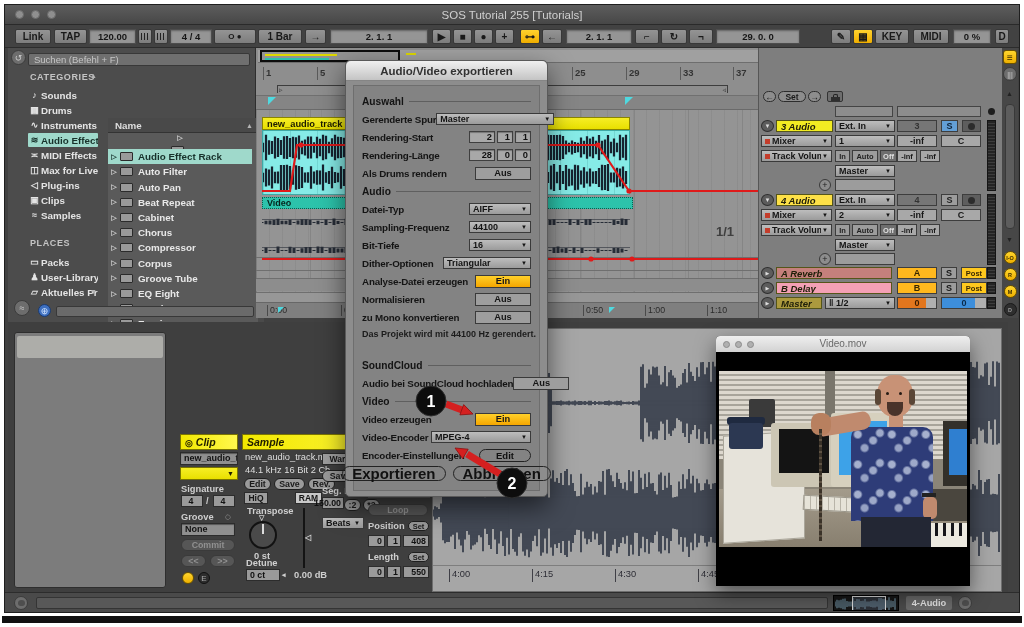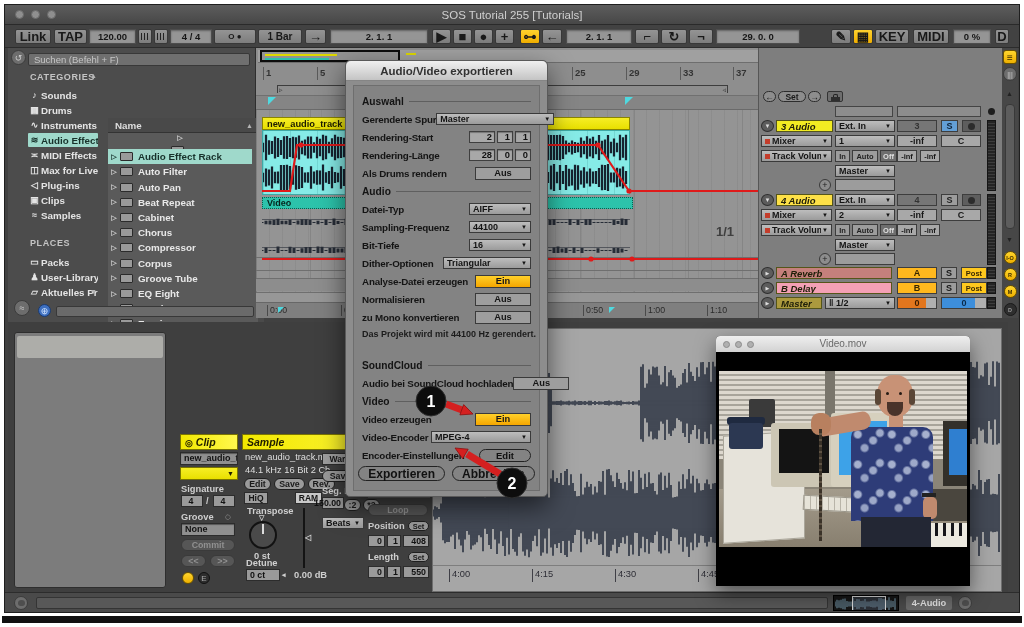--- a/index.html
+++ b/index.html
@@ -6,21 +6,21 @@
 html,body{width:1024px;height:627px;background:#fff;overflow:hidden}
 #stage{position:relative;width:1024px;height:627px;background:#fff}
 .abs{position:absolute}
 #app{position:absolute;left:4px;top:4px;width:1016px;height:609px;background:#414141;border:1px solid #1f1f1f}
 
 #titlebar{left:5px;top:5px;width:1014px;height:20px;background:linear-gradient(#5d5d5d,#474747);border-bottom:1px solid #2a2a2a}
 .tlight{width:9px;height:9px;border-radius:50%;background:#8f8f8f;border:1px solid #6a6a6a;top:5px}
 #win-title{width:100%;text-align:center;line-height:20px;font-size:11.5px;color:#cfcfcf}
 
 #transport{left:5px;top:25px;width:1014px;height:23px;background:#424242;border-bottom:1px solid #2c2c2c}
-.btn{background:linear-gradient(#949494,#7d7d7d);border:1px solid #383838;border-radius:2px;color:#191919;font-size:13px;font-weight:bold;display:flex;align-items:center;justify-content:center;height:15px}
+.btn{background:linear-gradient(#949494,#7d7d7d);border:1px solid #383838;border-radius:2px;color:#191919;font-size:10px;font-weight:bold;display:flex;align-items:center;justify-content:center;height:15px}
 .btn.yel{background:linear-gradient(#ffd22e,#f0ae00)}
 .disp{background:#959595;border:1px solid #4d4d4d;box-shadow:inset 0 1px 2px rgba(0,0,0,.35);color:#161616;font-size:9.5px;font-weight:bold;display:flex;align-items:center;justify-content:center;height:15px}
 .mstripe{width:9px;height:7px;background:repeating-linear-gradient(90deg,#222 0 1px,transparent 1px 3px)}
 
 #browser{left:8px;top:48px;width:248px;height:274px;background:#4c4c4c;border-right:1px solid #2e2e2e}
 #search{left:28px;top:53px;width:222px;height:13px;background:#6f6f6f;border:1px solid #383838;border-radius:2px;color:#c6c6c6;font-size:9.5px;line-height:11px;padding-left:5px;overflow:hidden}
 .circbtn{border-radius:50%;background:#6d6d6d;border:1px solid #3c3c3c;color:#cfcfcf;display:flex;align-items:center;justify-content:center}
 .bhdr{font-size:9px;font-weight:bold;color:#c4c4c4;letter-spacing:.6px}
 .catrow{position:absolute;left:0;width:70px;height:14px;display:flex;align-items:center;color:#e4e4e4;font-size:9.8px;font-weight:bold;white-space:nowrap;overflow:hidden}
 .catrow .ci{width:13px;font-size:9px;text-align:center;flex:0 0 13px}
@@ -96,21 +96,21 @@
 .drow{display:flex;align-items:center;height:18px}
 .dlab{font-weight:bold;font-size:9.8px;color:#141414;letter-spacing:-.2px;white-space:nowrap}
 .dctl{margin-left:auto;display:flex;gap:2px;align-items:center}
 .dfld{height:12px;background:#a8a8a8;border:1px solid #3f3f3f;box-shadow:inset 0 1px 1px rgba(0,0,0,.3);font-size:9.3px;font-weight:bold;display:flex;align-items:center;justify-content:flex-end;padding-right:2px;color:#111}
 .tgl{width:56px;height:13px;background:#9e9e9e;border:1px solid #3a3a3a;font-size:9.3px;font-weight:bold;color:#161616;display:flex;align-items:center;justify-content:center}
 .tgl.on{background:linear-gradient(#ffd02a,#f5a600)}
 .dpill{width:52px;height:13px;border:1px solid #222;border-radius:8px;font-size:9.5px;font-weight:bold;color:#111;display:flex;align-items:center;justify-content:center}
 .dnote{font-size:9px;font-weight:bold;color:#1c1c1c;height:16px;padding-top:3px;white-space:nowrap}
 .dgap{height:14px}
 #dlg-foot{position:absolute;left:0;bottom:9px;width:100%;display:flex;justify-content:center;gap:7px}
-.fpill{height:15px;padding:0 9px;border:1px solid #222;border-radius:9px;font-size:12px;font-weight:bold;color:#111;display:flex;align-items:center}
+.fpill{height:15px;padding:0 9px;border:1px solid #222;border-radius:9px;font-size:15px;font-weight:bold;color:#111;display:flex;align-items:center}
 
 #videowin{left:716px;top:336px;width:254px;height:250px;background:#000;border-radius:4px 4px 0 0;box-shadow:0 8px 20px rgba(0,0,0,.5);z-index:50}
 #vw-title{height:16px;background:linear-gradient(#efefef,#d2d2d2);border-radius:4px 4px 0 0;text-align:center;font-size:10px;color:#6a6a6a;line-height:16px}
 .vlight{position:absolute;top:4.5px;width:7px;height:7px;border-radius:50%;background:#b0b0b0;border:1px solid #8c8c8c}
 #vw-img{position:absolute;left:3px;top:35px;width:248px;height:176px;background:#9b9488;overflow:hidden}
 
 #annot{position:absolute;left:0;top:0;width:1024px;height:627px;z-index:90;pointer-events:none}
 #blackbar{left:2px;top:616px;width:1020px;height:7px;background:#111;z-index:5}
 .wavebox{position:absolute;overflow:hidden}
 </style>

